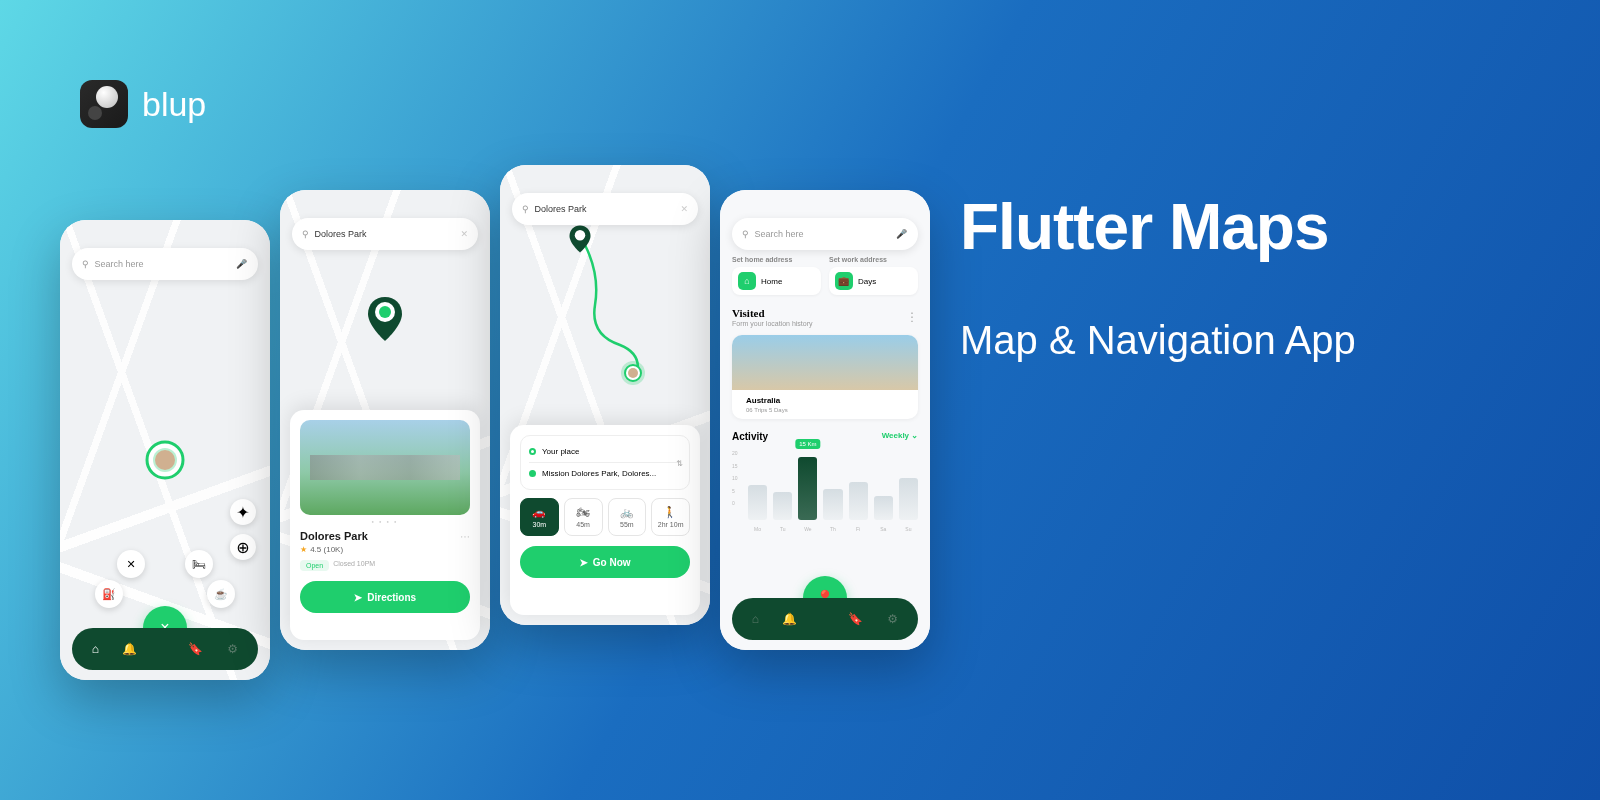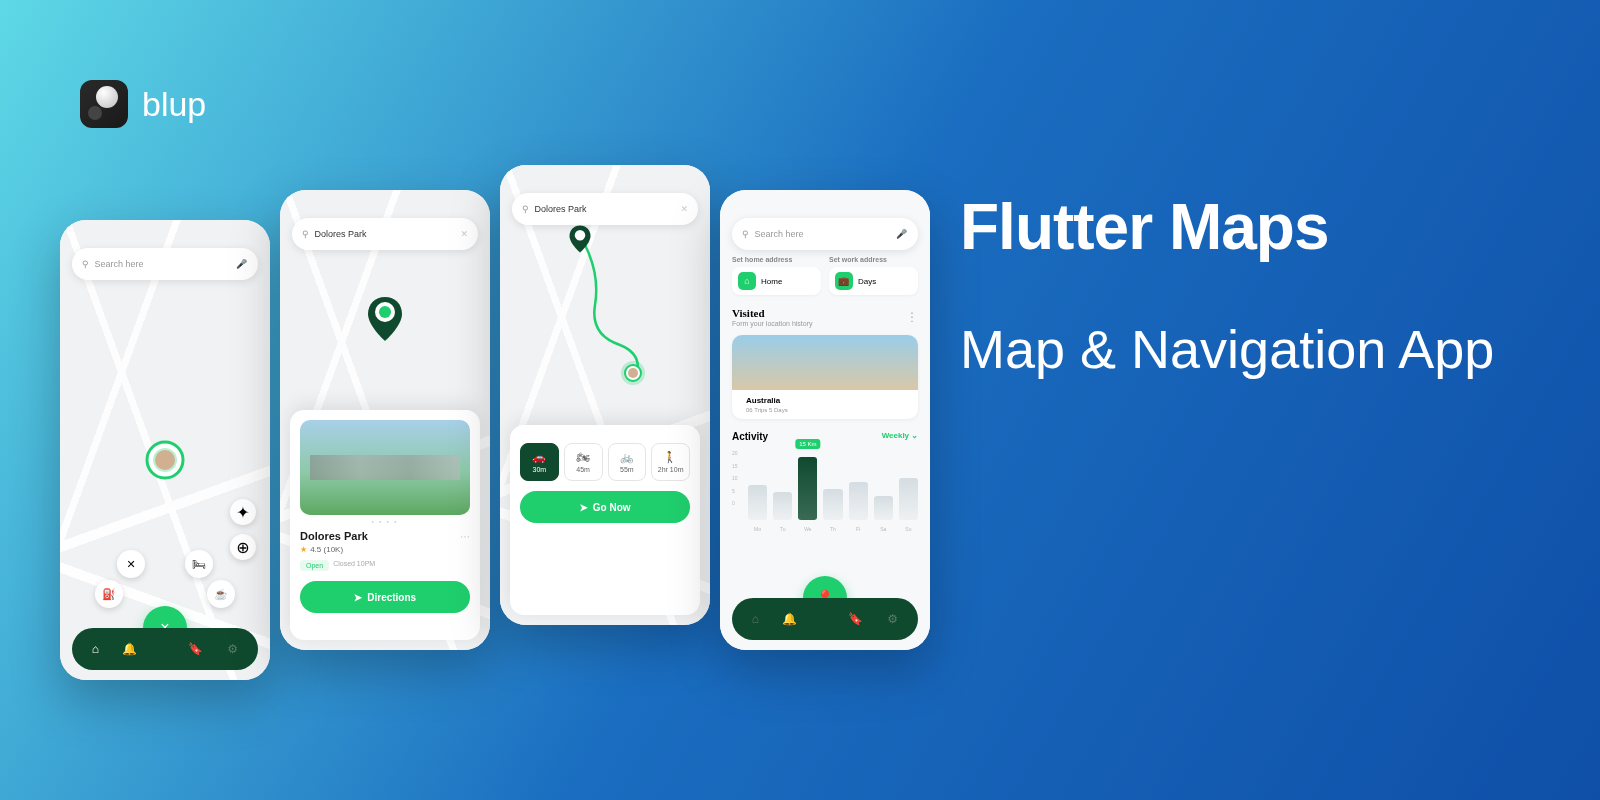--- a/index.html
+++ b/index.html
@@ -6,21 +6,21 @@
 body { width: 1600px; height: 800px; background: linear-gradient(120deg, #5ED8E6 0%, #1A6DC0 50%, #0F4FA8 100%); overflow: hidden; position: relative; }
 
 .logo-area { position: absolute; top: 80px; left: 80px; display: flex; align-items: center; gap: 14px; }
 .logo-icon { width: 48px; height: 48px; background: linear-gradient(135deg,#2a2a2a,#1a1a1a); border-radius: 12px; position: relative; display:flex; align-items:center; justify-content:center;}
 .logo-icon::before { content:''; width:22px; height:22px; background:radial-gradient(circle at 35% 30%, #fff, #bbb); border-radius:50%; position:absolute; top:6px; left:16px;}
 .logo-icon::after { content:''; width:14px; height:14px; background:#444; border-radius:50%; position:absolute; bottom:8px; left:8px;}
 .logo-text { color:#fff; font-size:34px; font-weight:400; }
 
 .text-block { position:absolute; right:80px; top:190px; color:#fff; width:560px; }
 .text-block .title { font-size:64px; font-weight:700; margin-bottom:50px; letter-spacing:-1px;}
-.text-block .subtitle { font-size:54px; font-weight:400; margin-bottom:40px; line-height:1.3;}
+.text-block .subtitle { font-size:40px; font-weight:400; margin-bottom:40px; line-height:1.3;}
 .text-block .desc { font-size:24px; font-weight:300; line-height:1.5; opacity:0.95;}
 
 .phones { position:absolute; left:60px; top:165px; display:flex; gap:10px; align-items:flex-start;}
 .phone { background:#fff; border-radius:26px; width:210px; height:460px; box-shadow:0 20px 50px rgba(0,0,0,0.25); position:relative; overflow:hidden;}
 .phone.p1 { margin-top:55px; }
 .phone.p2 { margin-top:25px; }
 .phone.p3 { margin-top:0; }
 .phone.p4 { margin-top:25px; }
 
 .map-bg { position:absolute; inset:0; background:#f0f2f4; }
@@ -208,20 +208,32 @@
           <circle cx="13" cy="13" r="8" fill="#fff" stroke="#1FCE6D" stroke-width="2"></circle>
           <circle cx="13" cy="13" r="5" fill="#d0b090"></circle>
         </svg>
     </div>
     <div class="search-bar">
       <span>⚲</span>
       <span style="color:#333">Dolores Park</span>
       <span class="mic" style="color:#ccc">✕</span>
     </div>
     <div class="card route-card">
+      <div class="route-inputs">
+        <div class="row">
+            <span class="dot"></span>
+            <span>Your place</span>
+          </div>
+        <div class="sep"></div>
+        <div class="row">
+            <span class="dot" style="background:#1FCE6D"></span>
+            <span>Mission Dolores Park, Dolores...</span>
+          </div>
+        <span class="swap">⇅</span>
+      </div>
       <div class="modes">
         <div class="mode active">
             <span class="mic">🚗</span>
             <span>30m</span>
           </div>
         <div class="mode">
             <span class="mic">🏍</span>
             <span>45m</span>
           </div>
         <div class="mode">

